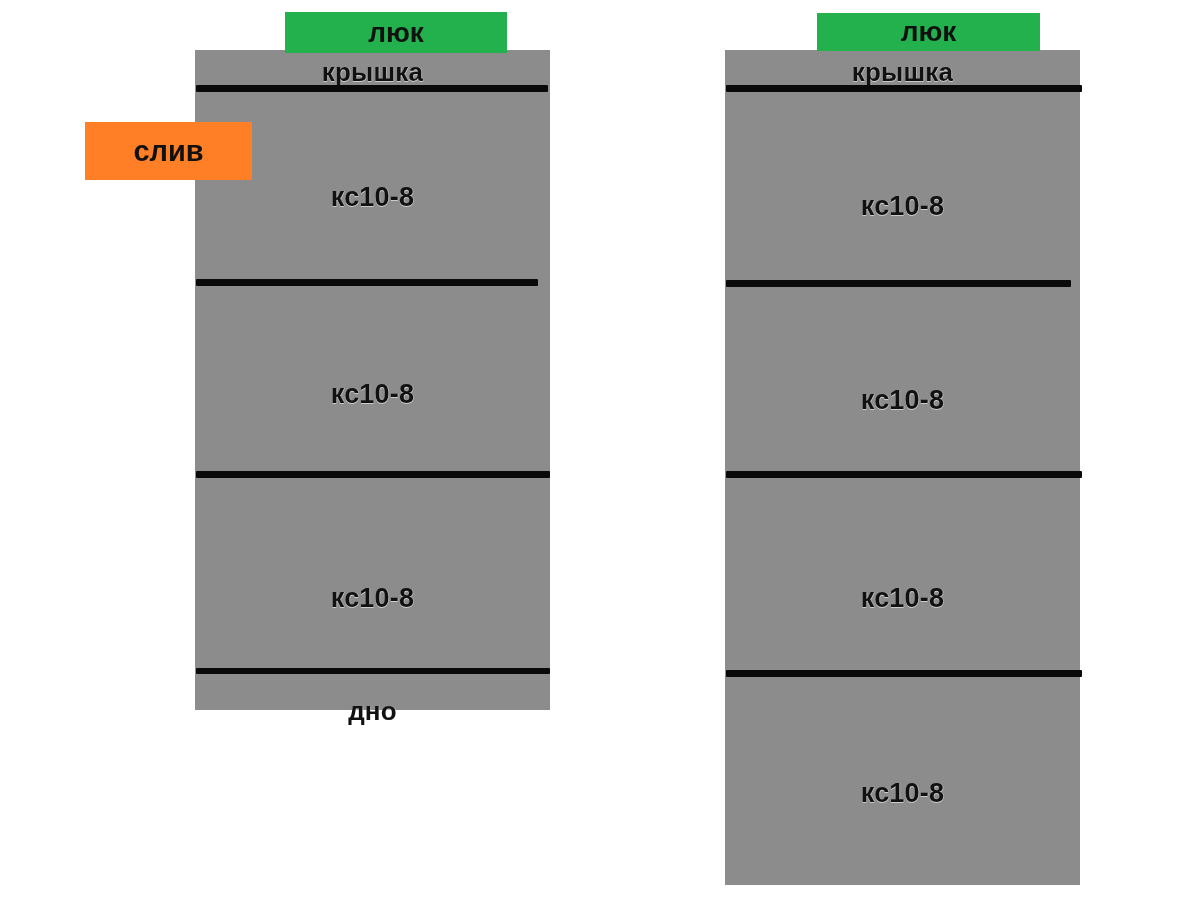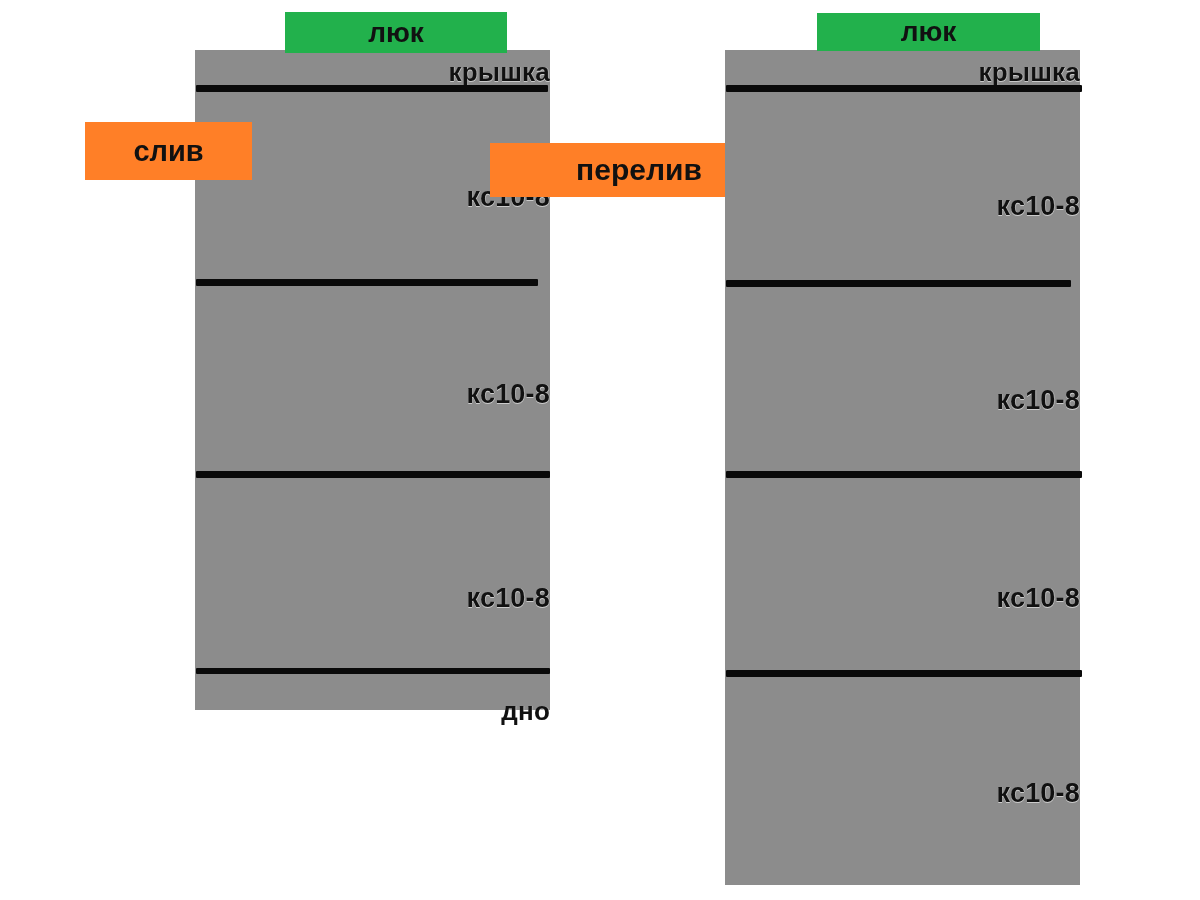--- a/index.html
+++ b/index.html
@@ -24,21 +24,21 @@
   
   .tank {
     position: absolute;
     background: #8c8c8c;
     box-sizing: border-box;
   }
 
   
   .section-label {
     position: absolute;
-    text-align: right;
+    text-align: center;
     color: #111111;
     font-weight: bold;
     letter-spacing: 0.2px;
     white-space: nowrap;
     text-shadow:
       0 1px 0 rgba(255,255,255,0.55),
       1px 0 0 rgba(255,255,255,0.25);
   }
   .ring-label {
     font-size: 27px;
@@ -116,23 +116,20 @@
   <div class="section-label ring-label" style="left:195px; top:547px; width:355px;">кс10-8</div>
 
   <div class="divider thin" style="left:196px; top:668px; width:354px;"></div>
 
   <div class="section-label bottom-label" style="left:195px; top:696px; width:355px;">дно</div>
 
   <div class="pipe" style="left:85px; top:122px; width:167px; height:58px;justify-content:center;">
     <span>слив</span>
   </div>
 
-  <div class="pipe pipe-overflow" style="left:490px; top:143px; width:298px; height:54px;">
-    <span>перелив</span>
-  </div>
 
   <div class="tank" style="left:725px; top:50px; width:355px; height:835px;"></div>
 
   <div class="hatch" style="left:797px; top:13px; width:223px; height:38px;">
     <span>люк</span>
   </div>
 
   <div class="section-label cap-label" style="left:725px; top:57px; width:355px;">крышка</div>
 
   <div class="divider" style="left:726px; top:85px; width:356px;"></div>

